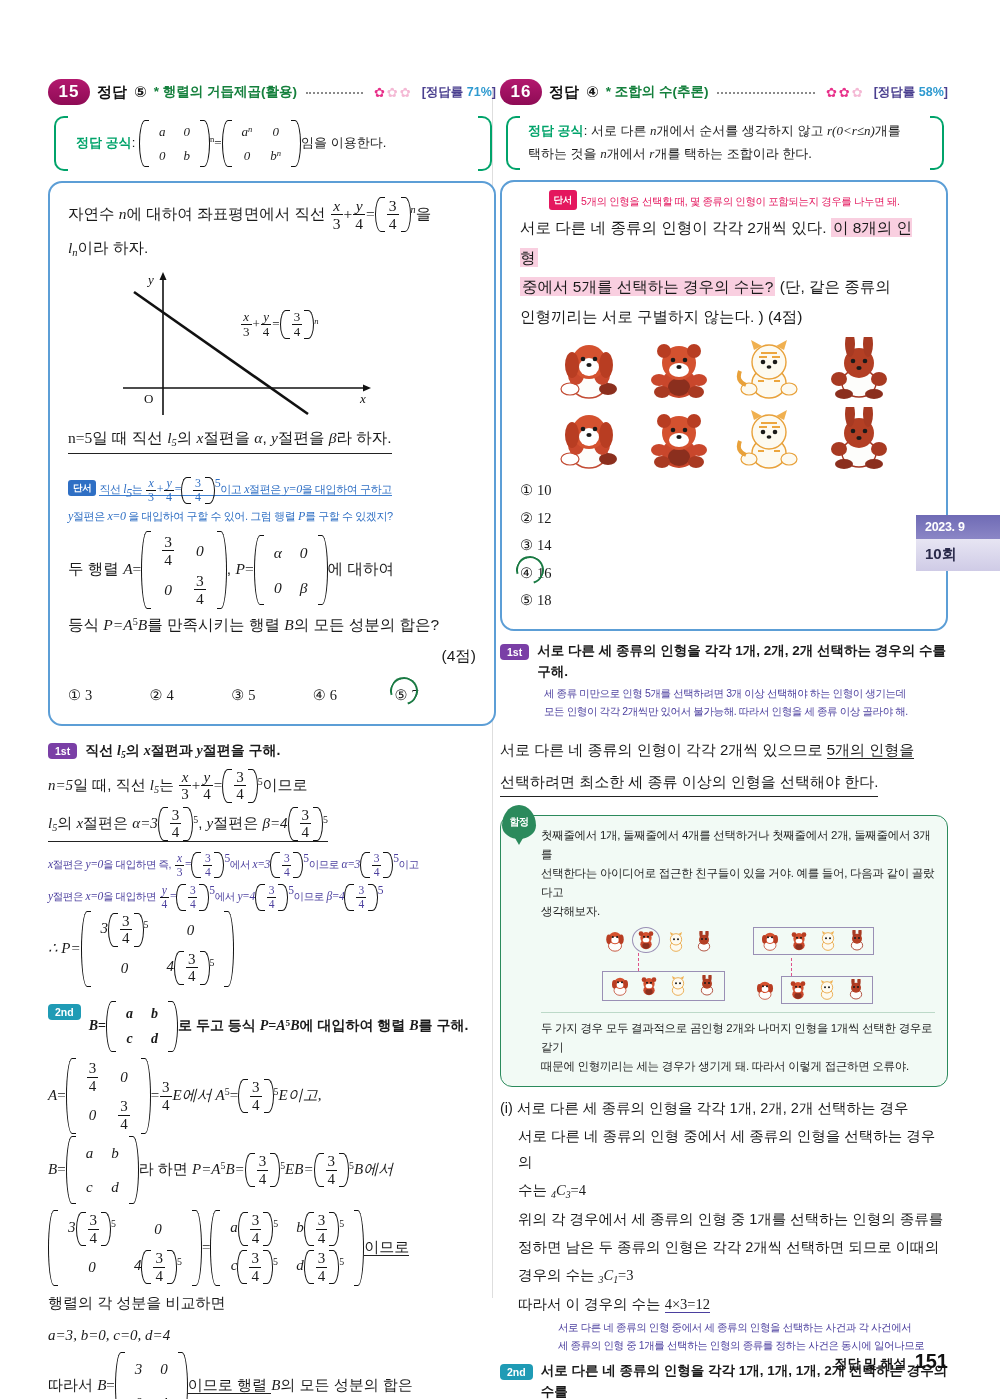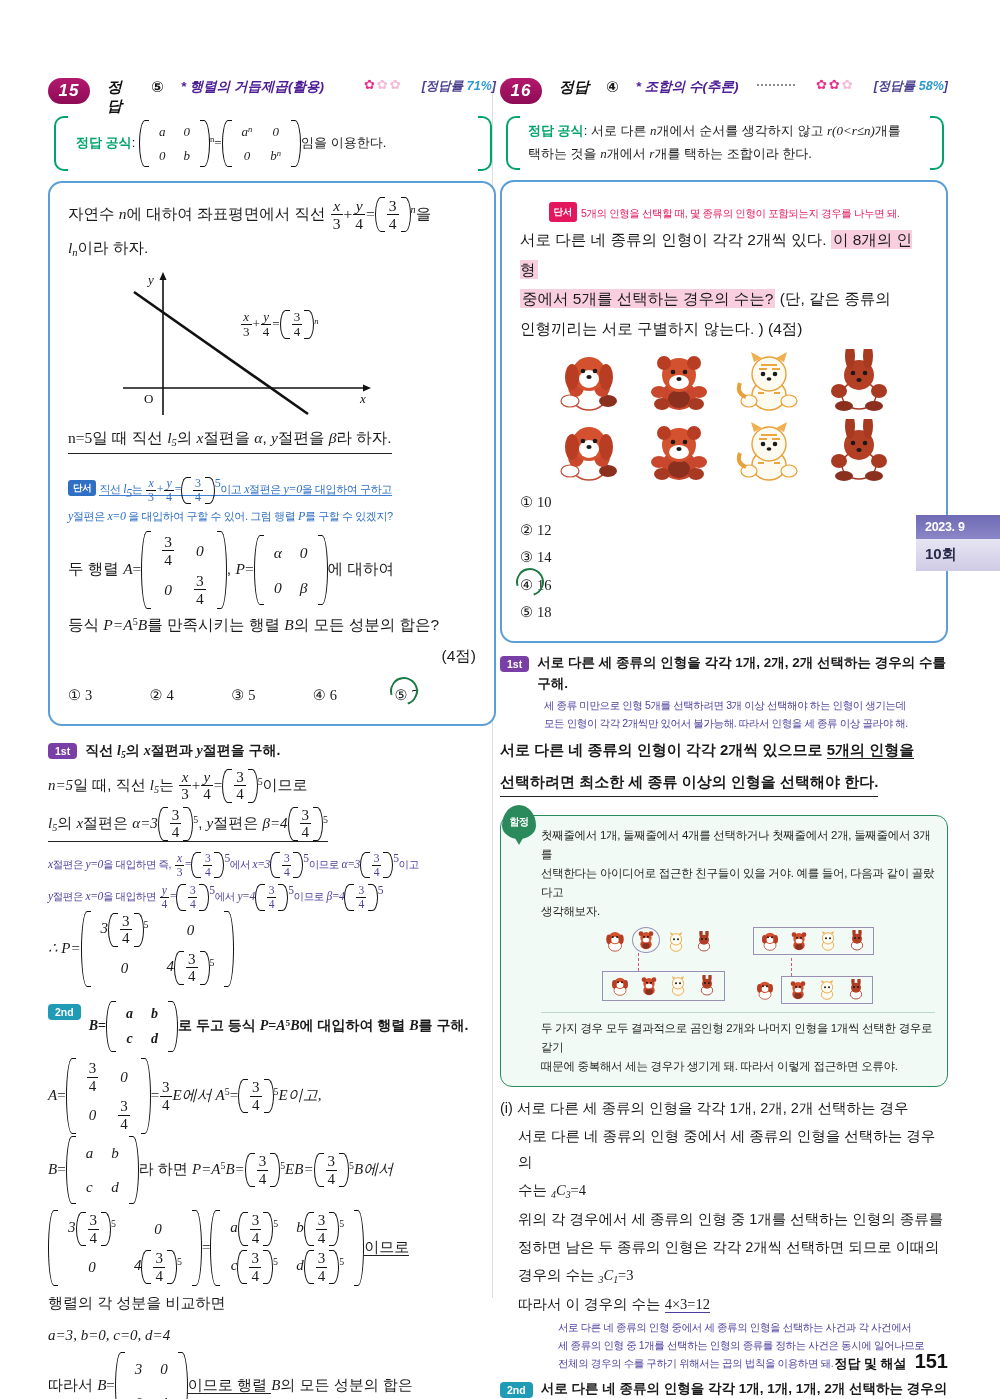--- a/index.html
+++ b/index.html
@@ -18,33 +18,33 @@
   .col { position:absolute; top:78px; width:448px; }
   .col-left  { left:48px; }
   .col-right { left:500px; }
 
   .divider {
     position:absolute; left:492px; top:88px; width:1px; height:1210px;
     background:#dedede;
   }
 
   
-  .prob-head { display:flex; align-items:flex-start; gap:17px; height:28px;font-style:italic; }
+  .prob-head { display:flex; align-items:center; gap:7px; height:28px; }
   .num-badge {
     width:42px; height:26px; border-radius:13px;
     background:#a01060;
     background:linear-gradient(180deg,#b3196e 0%,#8e0b55 100%);
     color:#fff; font-size:17px; font-weight:bold;
     display:flex; align-items:center; justify-content:center;
     letter-spacing:1px;
     flex:0 0 auto;
   }
   .ans-label { font-size:15px; font-weight:bold; color:#111; }
   .circ-ans { font-size:15px; font-weight:bold; }
-  .topic { font-size:13.5px; font-weight:bold; color:#4c1d95; white-space:nowrap; }
+  .topic { font-size:13.5px; font-weight:bold; color:#15803d; white-space:nowrap; }
   .dots { flex:1 1 auto; border-bottom:2px dotted #8a8a8a; margin:0 4px 5px 2px; height:8px; }
   .flowers { display:flex; gap:2px; flex:0 0 auto; font-size:13px; line-height:1; }
   .fl-on  { color:#e8308a; }
   .fl-off { color:#f4b8d4; }
   .rate { font-size:12.5px; color:#4a3f8f; font-weight:bold; white-space:nowrap; margin-left:4px;}
   .rate .pct { color:#2f9ad0; }
 
   
   .formula-box {
     position:relative;
@@ -474,21 +474,21 @@
       </span>
       <span class="rate"><span>[정답률</span> <span class="pct">58%</span><span>]</span></span>
     </div>
 
     <div class="formula-box" style="line-height:1.75;">
       <span class="f-key">정답 공식</span><span>:</span>
       <span><span>서로 다른 </span><span class="m">n</span><span>개에서 순서를 생각하지 않고 </span><span class="m">r(0&lt;r≤n)</span><span>개를</span></span>
       <div><span>택하는 것을 </span><span class="m">n</span><span>개에서 </span><span class="m">r</span><span>개를 택하는 조합이라 한다.</span></div>
     </div>
 
-    <div class="prob-box" style="line-height:1.9; padding-top:20px;">
+    <div class="prob-box" style="line-height:1.9; padding-top:8px;">
 
       <div class="hint-pink" style="text-align:center; margin-bottom:2px;">
         <span class="tag-danseo-pink">단서</span><span>5개의 인형을 선택할 때, 몇 종류의 인형이 포함되는지 경우를 나누면 돼.</span>
       </div>
 
       <div><span>서로 다른 네 종류의 인형이 각각 2개씩 있다. </span><span class="hl-pink">이 8개의 인형</span></div>
       <div><span class="hl-pink">중에서 5개를 선택하는 경우의 수는?</span><span> (단, 같은 종류의</span></div>
       <div>인형끼리는 서로 구별하지 않는다. ) (4점)</div>
 
       <div class="toys" style="flex-direction:column; gap:4px; margin-top:6px;">
@@ -622,21 +622,21 @@
     <div class="steprow" style="margin-top:10px;">
       <span class="tag-1st">1st</span>
       <span class="step-text" style="font-size:13.5px;">서로 다른 세 종류의 인형을 각각 1개, 2개, 2개 선택하는 경우의 수를 구해.</span>
     </div>
 
     <div class="note-purple" style="margin-left:44px; line-height:1.7;">
       <div>세 종류 미만으로 인형 5개를 선택하려면 3개 이상 선택해야 하는 인형이 생기는데</div>
       <div>모든 인형이 각각 2개씩만 있어서 불가능해. 따라서 인형을 세 종류 이상 골라야 해.</div>
     </div>
 
-    <div class="sol" style="line-height:1.85; margin-top:4px;font-weight:bold;">
+    <div class="sol" style="line-height:1.85; margin-top:16px;">
       <div class="line"><span>서로 다른 네 종류의 인형이 각각 2개씩 있으므로 </span><span class="uline">5개의 인형을</span></div>
       <div class="line uline" style="display:inline-block;">선택하려면 최소한 세 종류 이상의 인형을 선택해야 한다.</div>
     </div>
 
     <div class="trap-wrap">
       <div class="trap-badge">함정</div>
       <div class="trap-box">
         <div>첫째줄에서 1개, 둘째줄에서 4개를 선택하거나 첫째줄에서 2개, 둘째줄에서 3개를</div>
         <div>선택한다는 아이디어로 접근한 친구들이 있을 거야. 예를 들어, 다음과 같이 골랐다고</div>
         <div>생각해보자.</div>
@@ -803,39 +803,38 @@
                     <circle cx="29" cy="24" r="3" fill="#1a1a1a"></circle>
                     <circle cx="41" cy="24" r="3" fill="#1a1a1a"></circle>
                   </svg>
               </span>
             </div>
           </div>
         </div>
 
         <div style="border-top:1px solid #bcd9c8; padding-top:6px;">
           <div>두 가지 경우 모두 결과적으로 곰인형 2개와 나머지 인형을 1개씩 선택한 경우로 같기</div>
-          <div>때문에 중복해서 세는 경우가 생기게 돼. 따라서 이렇게 접근하면 오류야.</div>
+          <div>때문에 인형끼리는 세는 경우가 생기게 돼. 따라서 이렇게 접근하면 오류야.</div>
         </div>
       </div>
     </div>
 
     <div class="sol" style="line-height:1.8; font-size:14.5px; margin-top:8px;">
       <div class="line">(i) 서로 다른 세 종류의 인형을 각각 1개, 2개, 2개 선택하는 경우</div>
       <div class="line" style="padding-left:18px;">서로 다른 네 종류의 인형 중에서 세 종류의 인형을 선택하는 경우의</div>
       <div class="line" style="padding-left:18px;"><span>수는 </span><span class="sub mu">4</span><span class="m">C</span><span class="sub mu">3</span><span class="mu">=4</span></div>
       <div class="line" style="padding-left:18px;">위의 각 경우에서 세 종류의 인형 중 1개를 선택하는 인형의 종류를</div>
       <div class="line" style="padding-left:18px;">정하면 남은 두 종류의 인형은 각각 2개씩 선택하면 되므로 이때의</div>
       <div class="line" style="padding-left:18px;"><span>경우의 수는 </span><span class="sub mu">3</span><span class="m">C</span><span class="sub mu">1</span><span class="mu">=3</span></div>
       <div class="line" style="padding-left:18px;"><span>따라서 이 경우의 수는 </span><span class="mu uline-purple">4×3=12</span></div>
     </div>
 
     <div class="note-purple" style="margin-left:58px; line-height:1.7;">
       <div>서로 다른 네 종류의 인형 중에서 세 종류의 인형을 선택하는 사건과 각 사건에서</div>
       <div>세 종류의 인형 중 1개를 선택하는 인형의 종류를 정하는 사건은 동시에 일어나므로</div>
-      <div>전체의 경우의 수를 구하기 위해서는 곱의 법칙을 이용하면 돼.</div>
     </div>
 
     <div class="steprow" style="margin-top:6px;">
       <span class="tag-2nd">2nd</span>
       <span class="step-text" style="font-size:13.5px;">
         <span>서로 다른 네 종류의 인형을 각각 1개, 1개, 1개, 2개 선택하는 경우의 수를</span><br><span>구해.</span>
       </span>
     </div>
 
     <div class="sol" style="line-height:1.8; font-size:14.5px; margin-top:4px;">

